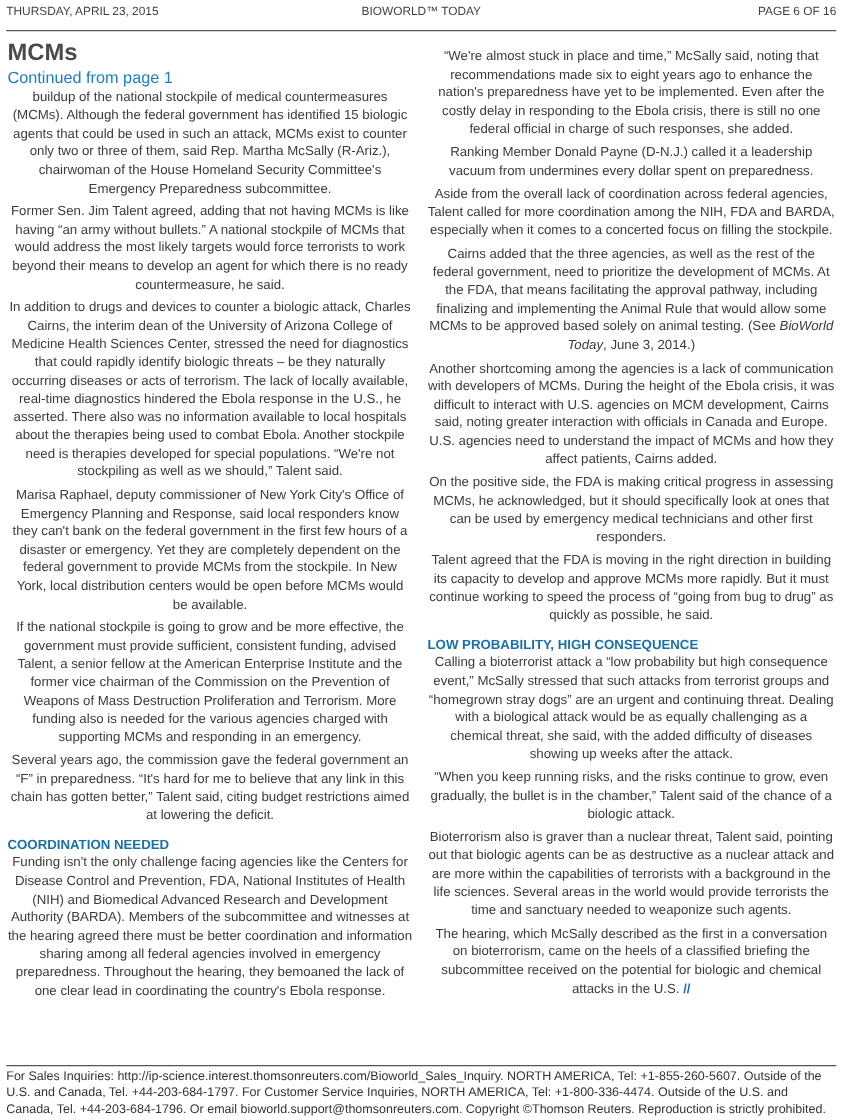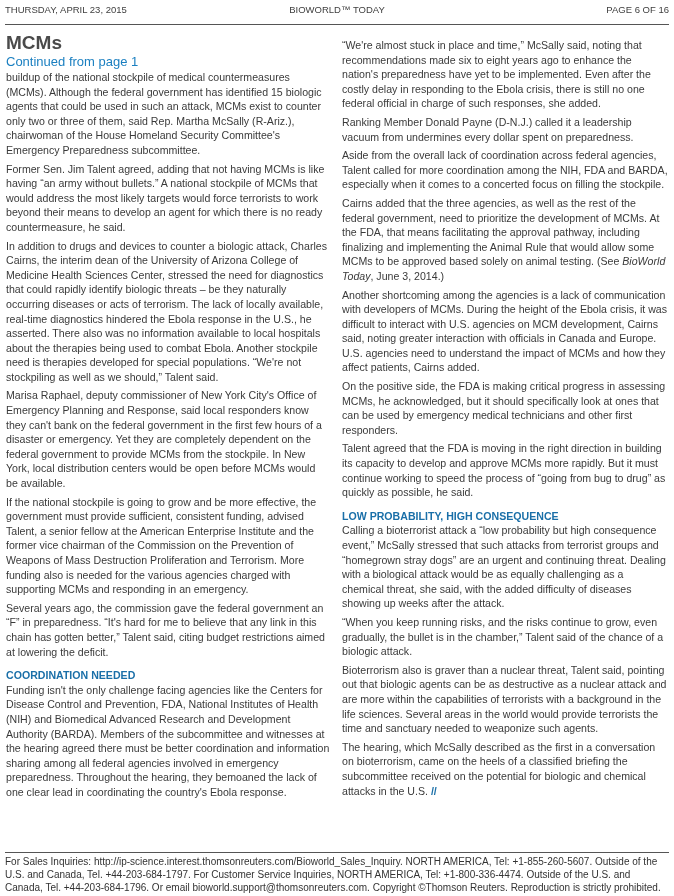--- a/index.html
+++ b/index.html
@@ -9,21 +9,21 @@
             font-size: 9.5px; color: #404040; }
   .header .date { position: absolute; left: 0; top: 0; }
   .header .pub { position: absolute; left: 0; right: 0; text-align: center; top: 0; }
   .header .page { position: absolute; right: 0; top: 0; text-align: right; }
   .rule-top { position: absolute; left: 5px; right: 5px; top: 24px; border-top: 1px solid #555; }
   .col { position: absolute; top: 32px; font-size: 10.6px; line-height: 14.6px; }
   .col.left { left: 6px; width: 324px; }
   .col.right { left: 342px; width: 326px; top: 38px; }
   .title { font-size: 19px; font-weight: bold; color: #4a4a4a; line-height: 22px; margin: 0; }
   .cont-link { color: #1a7fc0; font-size: 13px; line-height: 16px; display: inline-block; }
-  p { margin: 0 0 4px 0; }
+  p { margin: 0 0 4px 0; text-align: center; }
   .subhead { color: #1a6fa8; font-weight: bold; font-size: 10.6px; margin: 9px 0 0 0; line-height: 14.6px; }
   .rule-bottom { position: absolute; left: 5px; right: 5px; top: 852px; border-top: 1px solid #555; }
   .footer { position: absolute; left: 5px; right: 5px; top: 855px; font-size: 10px; line-height: 13px; color: #333; }
   em { font-style: italic; }
 </style>
 </head>
 <body>
 
 <div class="header">
   <span class="date">THURSDAY, APRIL 23, 2015</span>

